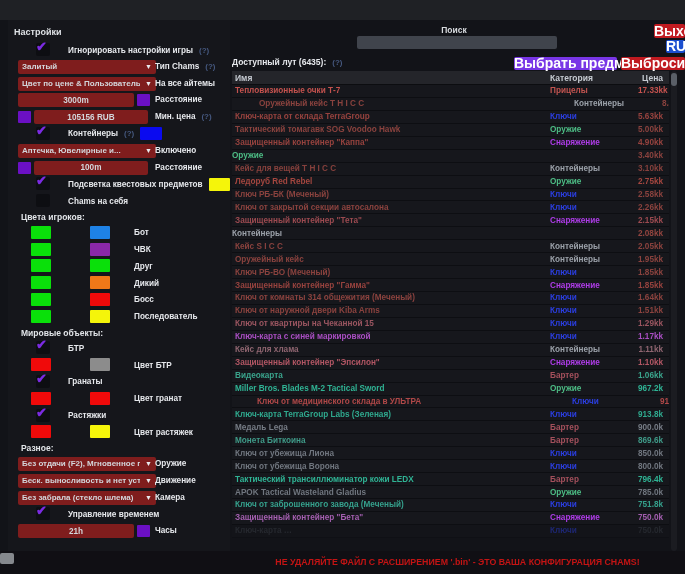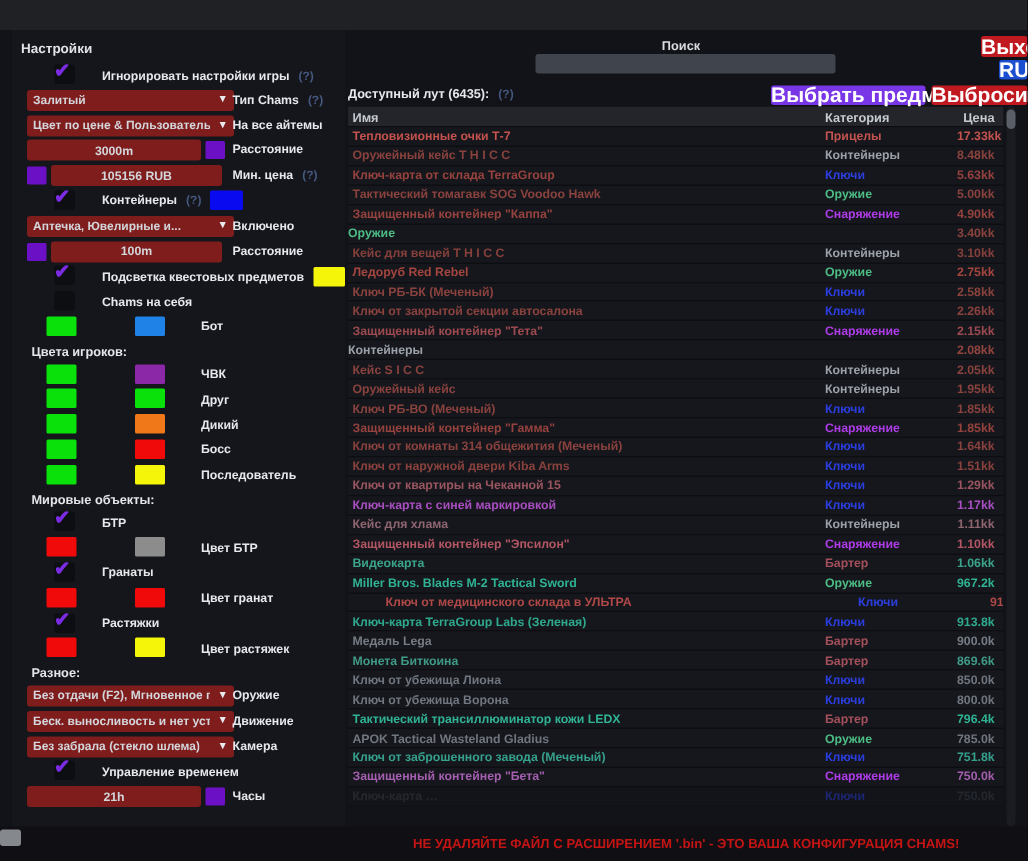--- a/index.html
+++ b/index.html
@@ -147,27 +147,27 @@
           <div class="checkbox">
             <span class="mark">✔</span>
           </div>
           <span class="cb-label">Подсветка квестовых предметов</span>
           <span class="cb-extra" style="background: rgb(245, 245, 10);"></span>
         </div>
         <div class="srow">
           <div class="checkbox"></div>
           <span class="cb-label">Chams на себя</span>
         </div>
+        <div class="srow section">
+          <span class="sec-label">Цвета игроков:</span>
+        </div>
         <div class="srow">
           <div class="pair-sw1" style="background: rgb(10, 224, 10);"></div>
           <div class="pair-sw2" style="background: rgb(30, 130, 230);"></div>
           <span class="pair-label">Бот</span>
-        </div>
-        <div class="srow section">
-          <span class="sec-label">Цвета игроков:</span>
         </div>
         <div class="srow">
           <div class="pair-sw1" style="background: rgb(10, 224, 10);"></div>
           <div class="pair-sw2" style="background: rgb(138, 40, 168);"></div>
           <span class="pair-label">ЧВК</span>
         </div>
         <div class="srow">
           <div class="pair-sw1" style="background: rgb(10, 224, 10);"></div>
           <div class="pair-sw2" style="background: rgb(10, 224, 10);"></div>
           <span class="pair-label">Друг</span>
@@ -289,21 +289,21 @@
       <span class="col-cat">Категория</span>
       <span class="col-price">Цена</span>
     </div>
     <div id="tbody">
         <div class="trow">
           <span class="col-name" style="color: rgb(196, 82, 78);">Тепловизионные очки Т-7</span>
           <span class="col-cat" style="color: rgb(194, 84, 80);">Прицелы</span>
           <span class="col-price" style="color: rgb(196, 82, 78);">17.33kk</span>
         </div>
         <div class="trow">
-          <span class="col-name" style="color: rgb(138, 66, 62);">Оружейный кейс T H I C C</span>
+          <span class="col-name" style="color: rgb(138, 66, 62); margin-left: 24px;">Оружейный кейс T H I C C</span>
           <span class="col-cat" style="color: rgb(155, 161, 169);">Контейнеры</span>
           <span class="col-price" style="color: rgb(138, 66, 62);">8.48kk</span>
         </div>
         <div class="trow">
           <span class="col-name" style="color: rgb(150, 66, 62);">Ключ-карта от склада TerraGroup</span>
           <span class="col-cat" style="color: rgb(43, 62, 224);">Ключи</span>
           <span class="col-price" style="color: rgb(150, 66, 62);">5.63kk</span>
         </div>
         <div class="trow">
           <span class="col-name" style="color: rgb(138, 66, 62);">Тактический томагавк SOG Voodoo Hawk</span>

